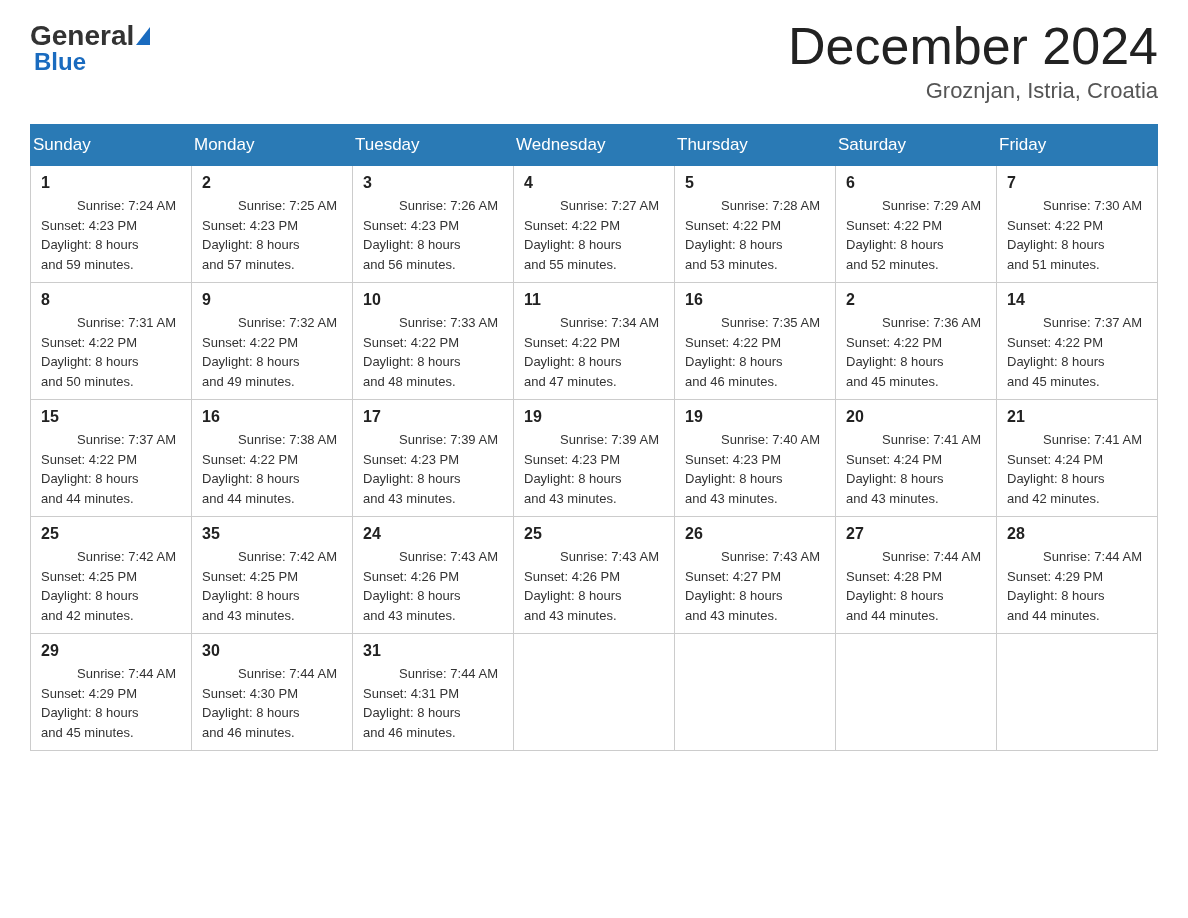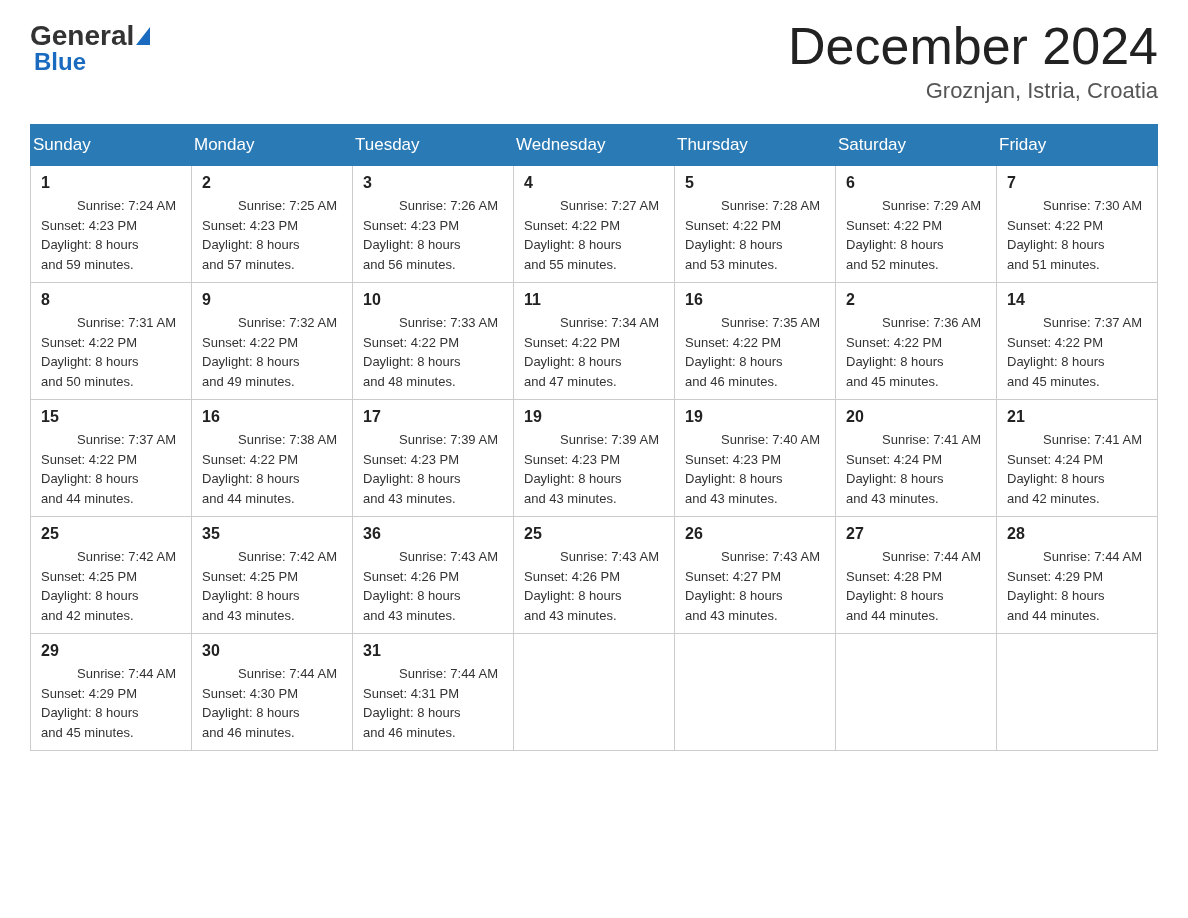--- a/index.html
+++ b/index.html
@@ -339,21 +339,21 @@
         <td>
           <span class="day-number">35</span>
           <span class="day-info">
             Sunrise: 7:42 AM<br>
             Sunset: 4:25 PM<br>
             Daylight: 8 hours<br>
             and 43 minutes.
           </span>
         </td>
         <td>
-          <span class="day-number">36</span>
+          <span class="day-number">24</span>
           <span class="day-info">
             Sunrise: 7:43 AM<br>
             Sunset: 4:26 PM<br>
             Daylight: 8 hours<br>
             and 43 minutes.
           </span>
         </td>
         <td>
           <span class="day-number">25</span>
           <span class="day-info">

